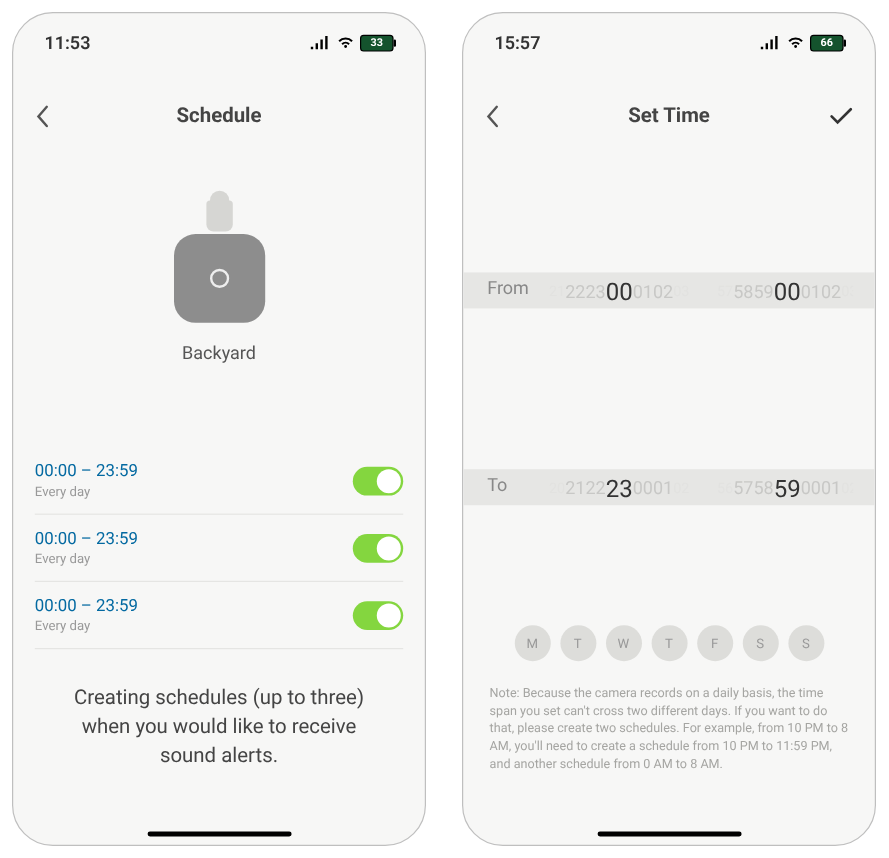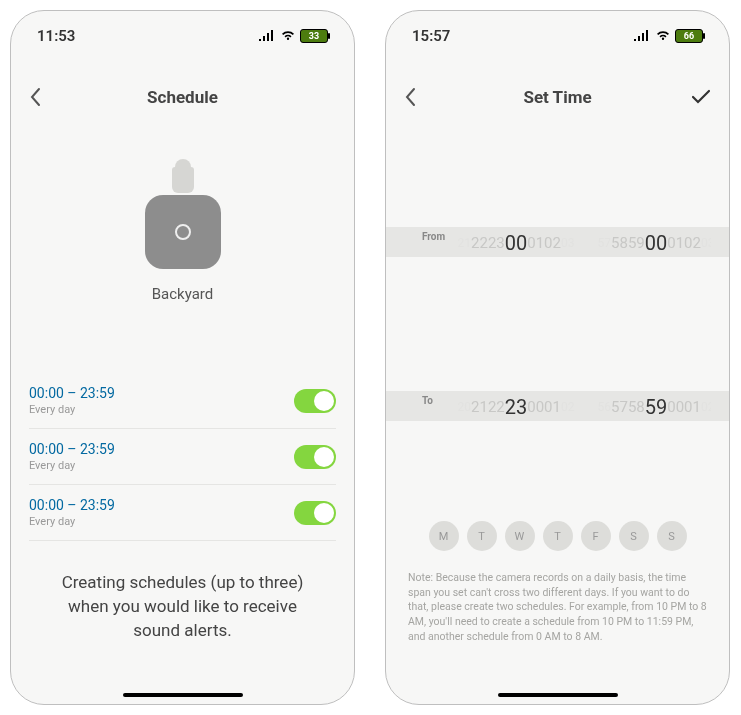--- a/index.html
+++ b/index.html
@@ -137,26 +137,25 @@
       width: 120px;
       height: 4px;
       background: #000;
       border-radius: 2px;
     }
     
     .picker-block { margin-top: 30px; }
     .picker-row { position: relative; height: 140px; }
     .picker-label {
       position: absolute;
-      left: 18px;
+      left: 2px;
       top: 58px;
-      font-size: 10px;
+      font-size: 15px;
       color: #888;
       z-index: 2;
-      font-weight: bold;
     }
     .picker-highlight {
       position: absolute;
       top: 54px;
       left: -18px;
       right: -18px;
       height: 30px;
       background: #e6e6e4;
       z-index: 0;
     }
@@ -206,21 +205,21 @@
       width: 28px;
       height: 14px;
       border: 1.5px solid #000;
       border-radius: 3px;
       display: flex;
       align-items: center;
       justify-content: center;
       font-size: 9px;
       font-weight: 700;
       position: relative;
-      background: #4d7c0f;
+      background: #14532d;
       color: #fff;
     }
     .battery-box::after {
       content: '';
       position: absolute;
       right: -3px;
       width: 2px;
       height: 6px;
       background: #000;
       border-radius: 1px;

